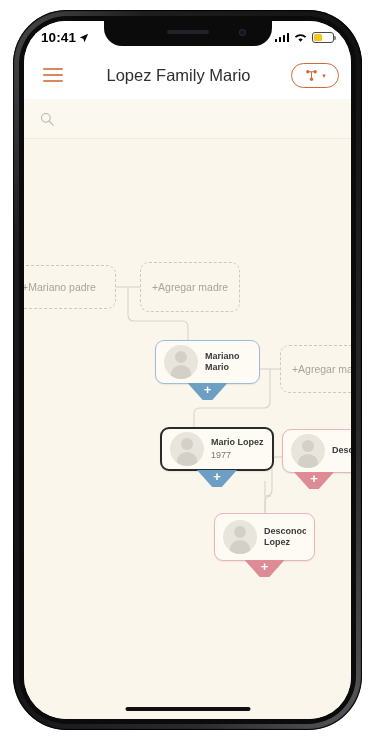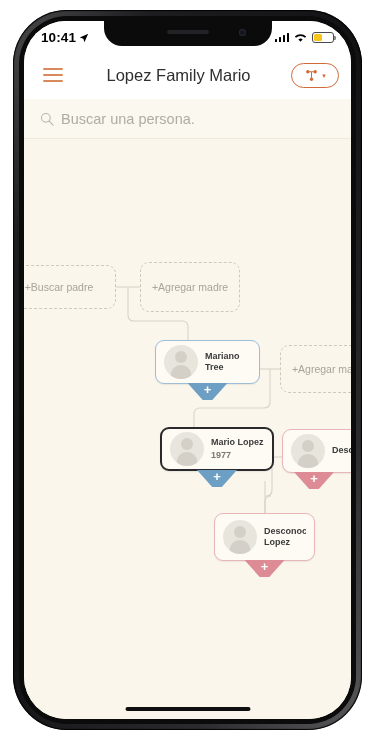--- a/index.html
+++ b/index.html
@@ -264,21 +264,20 @@
     font-size: 9px;
     font-weight: bold;
     color: #3b3b3d;
     line-height: 11.5px;
     white-space: pre-line;
   }
   .person-year {
     font-size: 9px;
     color: #7b7871;
     line-height: 12px;
-    font-weight: bold;
   }
 
   
   .plus-tab {
     position: absolute;
     left: 50%;
     transform: translateX(-50%);
     width: 40px; height: 17px;
     display:flex; align-items:flex-start; justify-content:center;
     cursor:pointer;
@@ -360,21 +359,20 @@
         </span>
         <span id="chevron-down-icon">▾</span>
       </div>
     </div>
 
     <div id="search-bar">
       <svg id="search-icon" width="14" height="14" viewBox="0 0 16 16">
         <circle cx="6.7" cy="6.7" r="5" fill="none" stroke="#b9b5ab" stroke-width="1.2"></circle>
         <path d="M10.4 10.4 L15 15" stroke="#b9b5ab" stroke-width="1.2" stroke-linecap="round"></path>
       </svg>
-      <span id="search-input-text">Buscar una persona.</span>
     </div>
 
     <div id="tree-canvas">
 
       <svg id="connector-layer" viewBox="0 0 327 579">
         <g fill="none" stroke="#d8d3c6" stroke-width="1.1">
 
           <path d="M92 147 H116"></path>
 
           <path d="M104 147 V175 Q104 181 110 181 H158 Q164 181 164 187 V200"></path>
@@ -386,35 +384,35 @@
           <path d="M238 317 H258"></path>
 
           <path d="M248 317 V350 Q248 356 242 356 H247 Q241 356 241 362 V373"></path>
 
           <path d="M241 341 V373"></path>
         </g>
       </svg>
 
       <div class="node" style="left:-22px; top:125px;">
         <div class="card card-placeholder" style="width:114px; height:44px;">
-          <span class="placeholder-label">+Buscar padre</span>
+          <span class="placeholder-label">+Mariano padre</span>
         </div>
       </div>
 
       <div class="node" style="left:116px; top:122px;">
         <div class="card card-placeholder" style="width:100px; height:50px;">
           <span class="placeholder-label">+Agregar madre</span>
         </div>
       </div>
 
       <div class="node" style="left:131px; top:200px;">
         <div class="card card-person card-male" style="width:105px; height:44px;">
           <div class="avatar"></div>
           <div class="card-text">
-            <div class="person-name">Mariano Tree</div>
+            <div class="person-name">Mariano Mario</div>
             <div class="person-year"></div>
           </div>
         </div>
         <div class="plus-tab tab-blue" style="top:43px;">
           <span class="shape"></span>
           <span class="glyph">+</span>
         </div>
       </div>
 
       <div class="node" style="left:256px; top:205px;">

